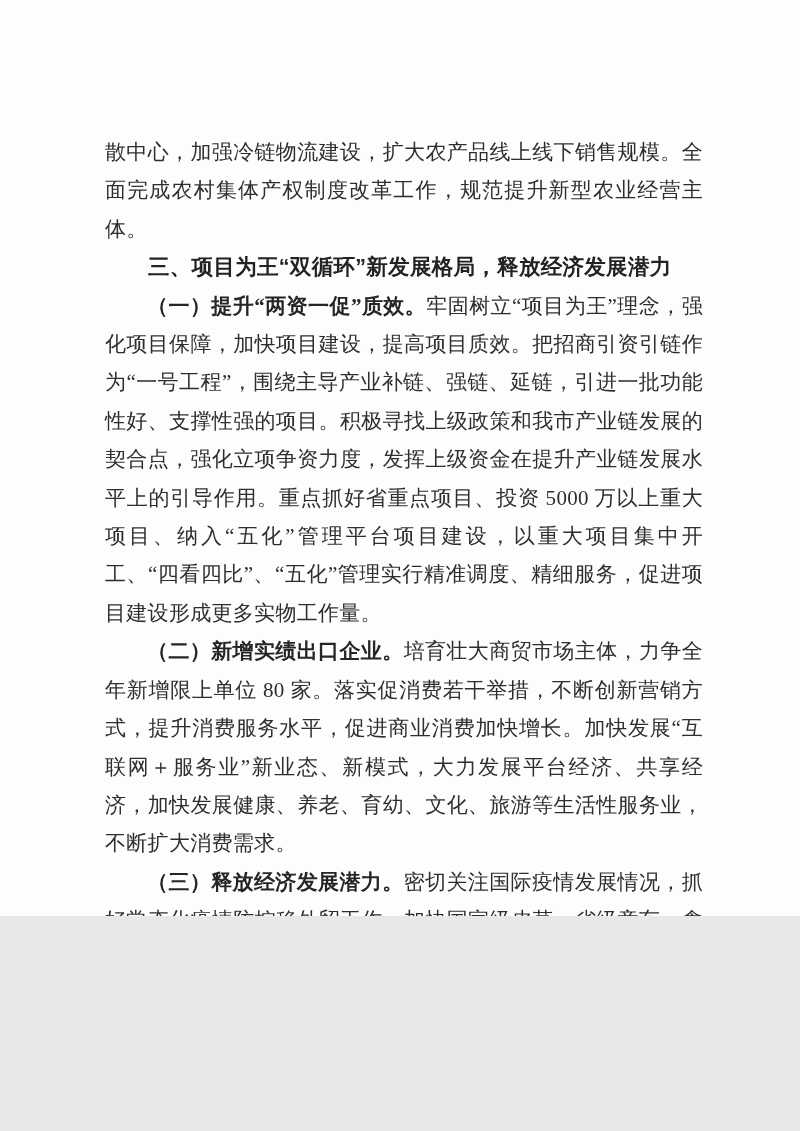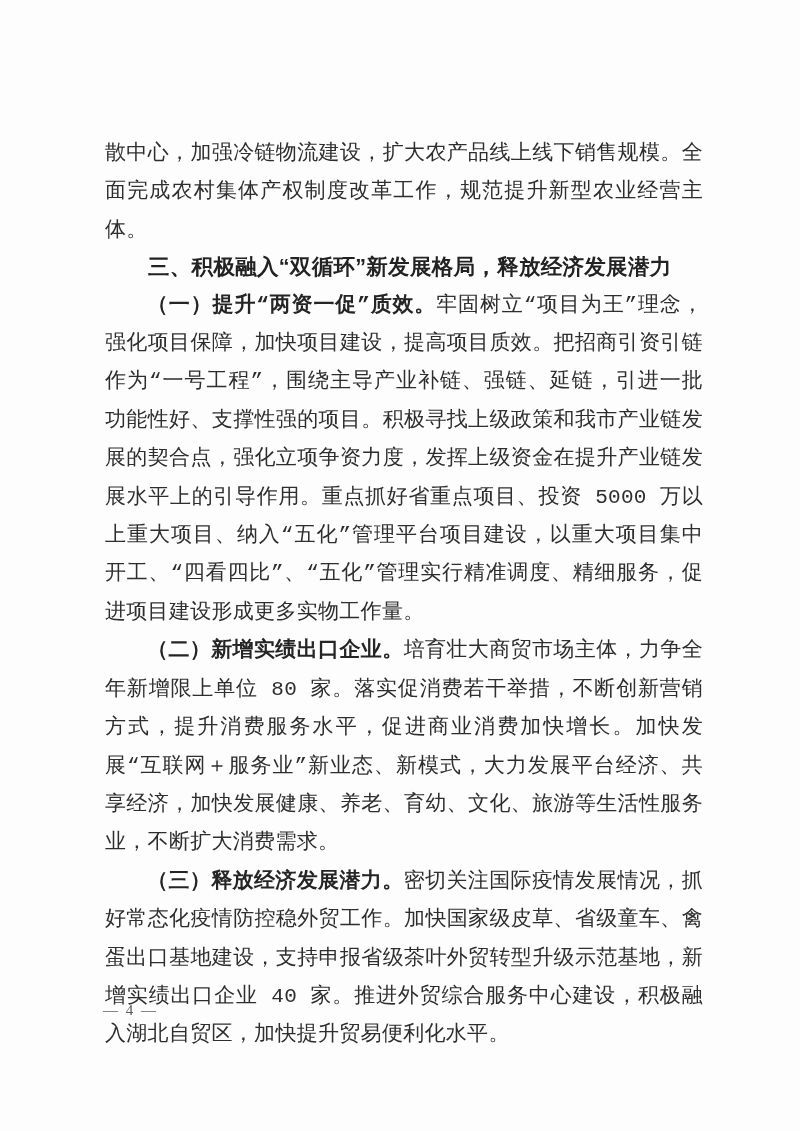--- a/index.html
+++ b/index.html
@@ -3,21 +3,21 @@
 <meta charset="utf-8">
 <style>
   html, body {
     margin: 0;
     padding: 0;
     background: #e8e8ea;
   }
   .page {
     position: relative;
     width: 800px;
-    height: 1131px;
+    height: 916px;
     margin: 0 auto;
     background: #fdfdfd;
     overflow: hidden;
     font-family: "Liberation Serif", serif;
     color: #2e2e2e;
   }
   .content {
     position: absolute;
     left: 105px;
     top: 133px;
@@ -28,21 +28,20 @@
     font-size: 21px;
     font-weight: 400;
     line-height: 38.4px;
     text-align: justify;
     text-justify: inter-character;
     letter-spacing: 0.3px;
     word-break: break-all;
   }
   .content p.indent, .content h2 {
     text-indent: 2em;
-    font-family: Liberation Mono, monospace;
   }
   .content h2 {
     font-family: "Liberation Sans", sans-serif;
     font-weight: 700;
     font-size: 21.5px;
     color: #222;
     text-align: left;
   }
   .lead {
     font-weight: 700;
@@ -60,21 +59,21 @@
   }
 </style>
 </head>
 <body>
 
 <div class="page">
   <div class="content">
 
     <p>散中心，加强冷链物流建设，扩大农产品线上线下销售规模。全面完成农村集体产权制度改革工作，规范提升新型农业经营主体。</p>
 
-    <h2>三、积极融入“双循环”新发展格局，释放经济发展潜力</h2>
+    <h2>三、项目为王“双循环”新发展格局，释放经济发展潜力</h2>
 
     <p class="indent">
       <span class="lead">（一）提升“两资一促”质效。</span><span>牢固树立“项目为王”理念，强化项目保障，加快项目建设，提高项目质效。把招商引资引链作为“一号工程”，围绕主导产业补链、强链、延链，引进一批功能性好、支撑性强的项目。积极寻找上级政策和我市产业链发展的契合点，强化立项争资力度，发挥上级资金在提升产业链发展水平上的引导作用。重点抓好省重点项目、投资 5000 万以上重大项目、纳入“五化”管理平台项目建设，以重大项目集中开工、“四看四比”、“五化”管理实行精准调度、精细服务，促进项目建设形成更多实物工作量。</span>
     </p>
 
     <p class="indent">
       <span class="lead">（二）新增实绩出口企业。</span><span>培育壮大商贸市场主体，力争全年新增限上单位 80 家。落实促消费若干举措，不断创新营销方式，提升消费服务水平，促进商业消费加快增长。加快发展“互联网＋服务业”新业态、新模式，大力发展平台经济、共享经济，加快发展健康、养老、育幼、文化、旅游等生活性服务业，不断扩大消费需求。</span>
     </p>
 
     <p class="indent">

